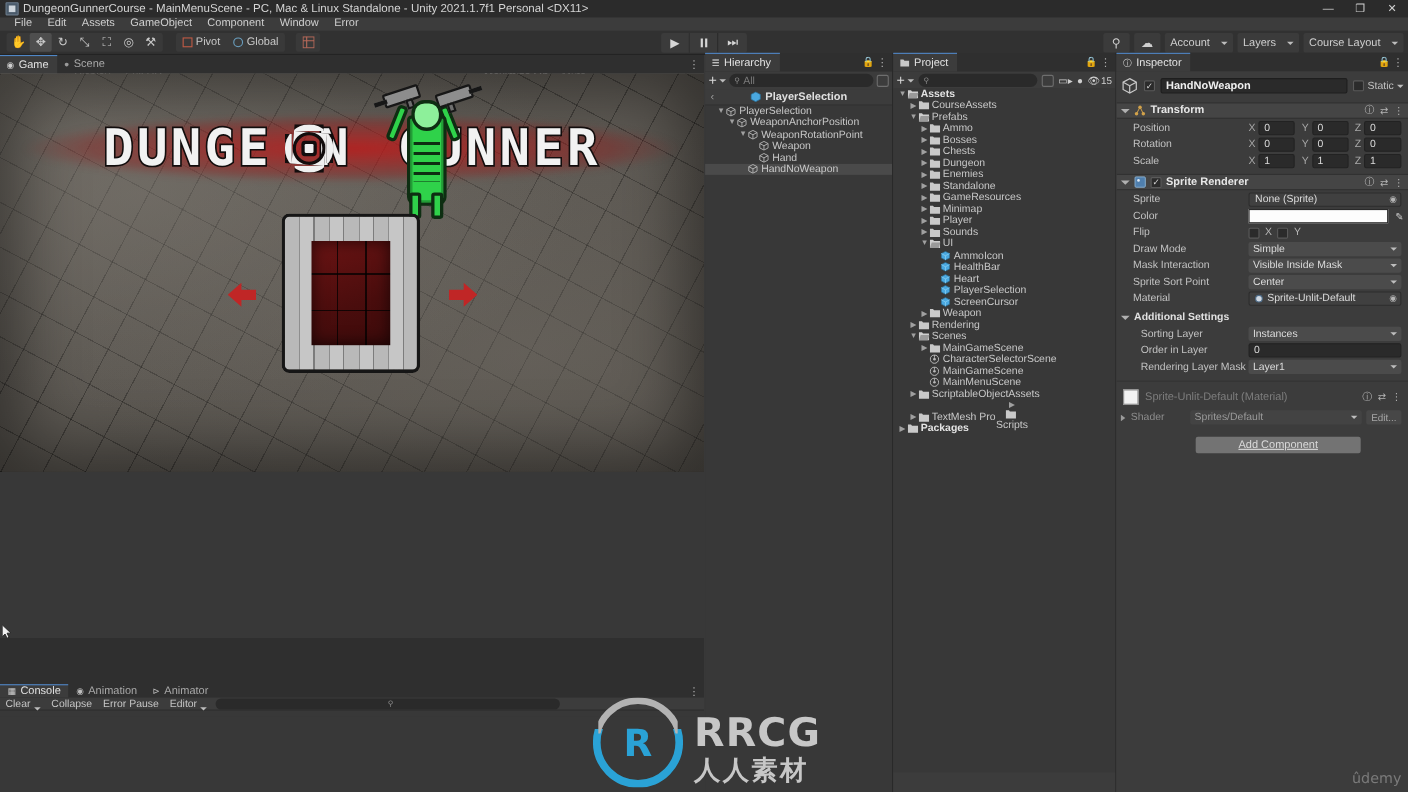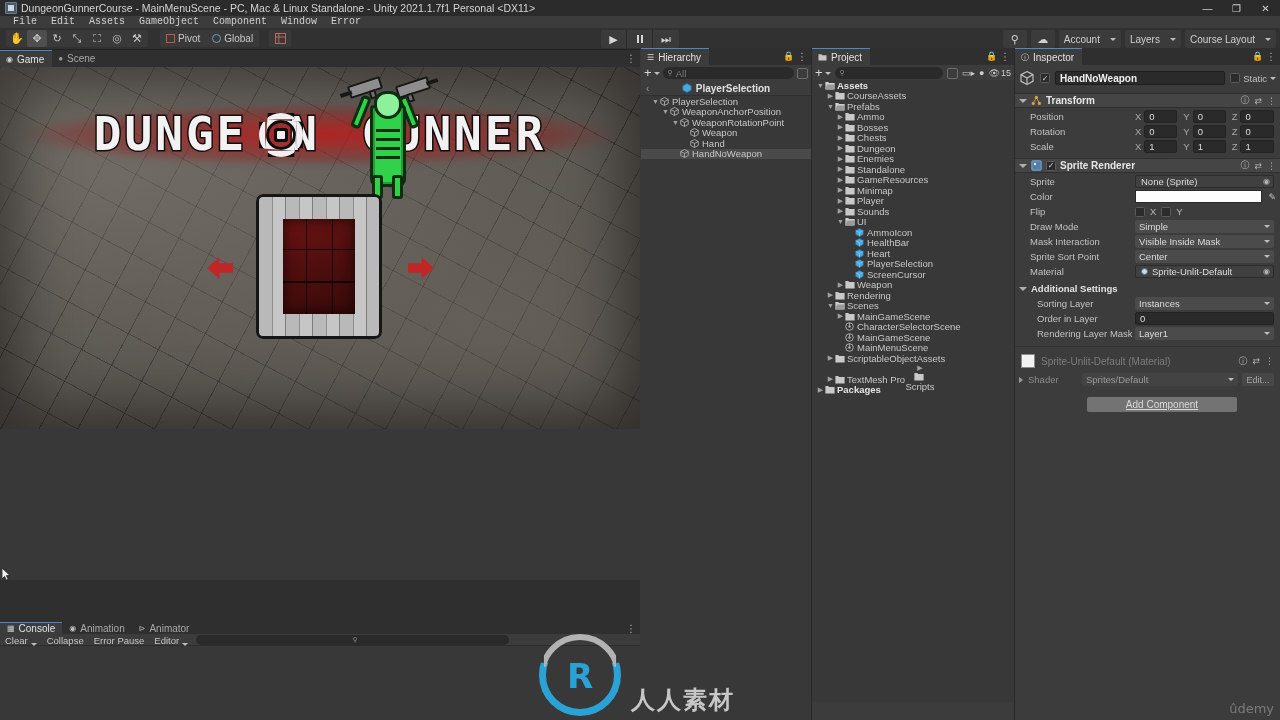--- a/index.html
+++ b/index.html
@@ -27,21 +27,21 @@
     background:#cfd6dd;
   }
   .titlebar .tb-title { font-size:10.5px; color:#d4d4d4; white-space:nowrap; }
   .win-btns { position:absolute; right:0; top:0; height:16px; display:flex; }
   .win-btn { width:29px; height:16px; display:flex; align-items:center; justify-content:center;
              color:#d0d0d0; font-size:10px; }
 
   
   .menubar {
     position:absolute; left:0; top:16px; width:1280px; height:12px;
-    background:#3c3c3c; display:flex; align-items:center; padding-left:6px; gap:0px;font-family:Liberation Mono, monospace;
+    background:#3c3c3c; display:flex; align-items:center; padding-left:6px; gap:0px;
   }
   .menubar .mi { font-size:10px; color:#cfcfcf; padding:0 7px; line-height:12px; }
 
   
   .toolbar {
     position:absolute; left:0; top:28px; width:1280px; height:22px;
     background:#313131; display:flex; align-items:center;
     border-bottom:1px solid #232323;
   }
   .tool-group { display:flex; align-items:center; background:#393939; border-radius:2px;
@@ -1139,17 +1139,18 @@
       </div>
 
       <div class="add-comp">Add Component</div>
     </div>
   </div>
 
   <div class="wm">
     <div class="wm-ring"></div>
     <div class="wm-arc"></div>
     <div class="wm-mark">R</div>
+    <div class="wm-rrcg">RRCG</div>
     <div class="wm-cn">人人素材</div>
   </div>
   <div class="udemy">ûdemy</div>
 
 </div>
 
 </body></html>

